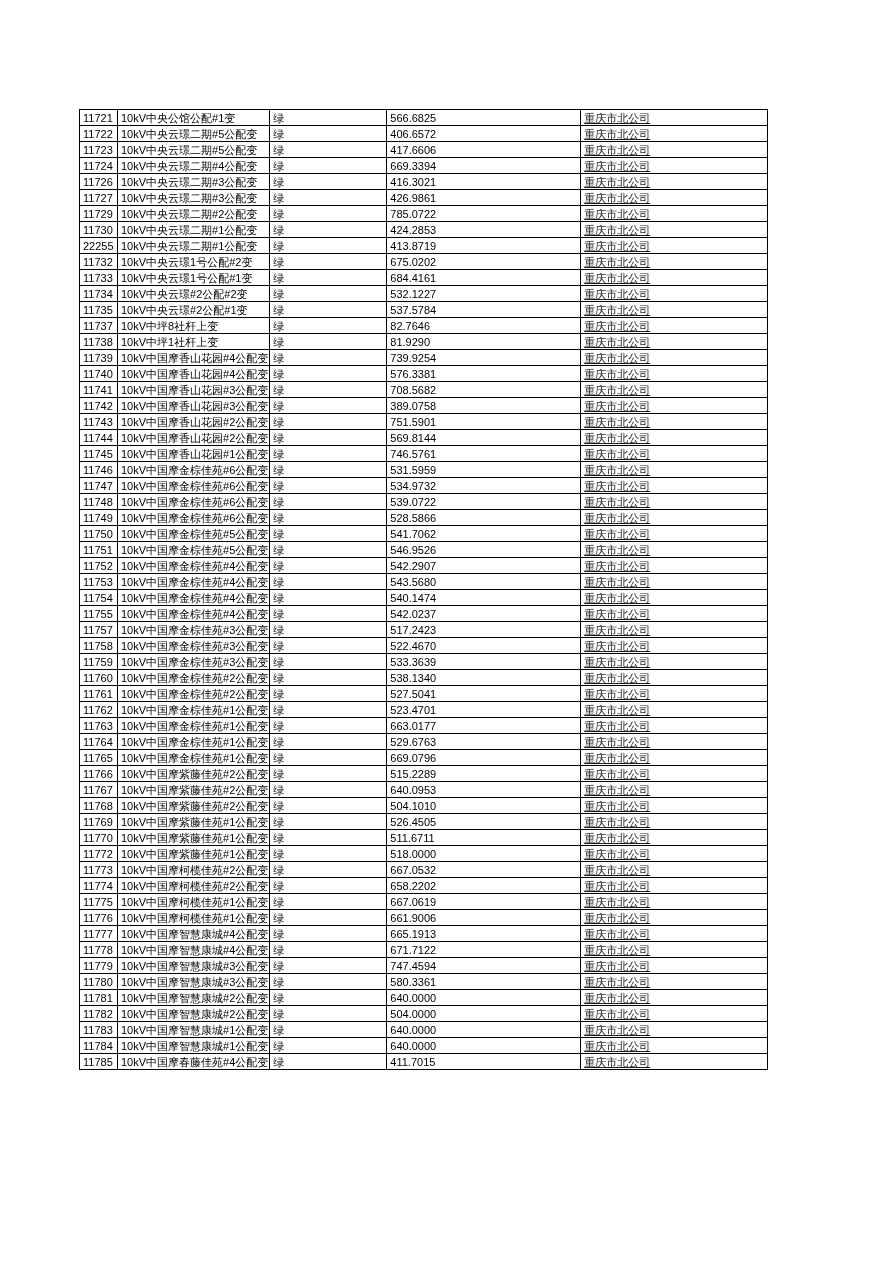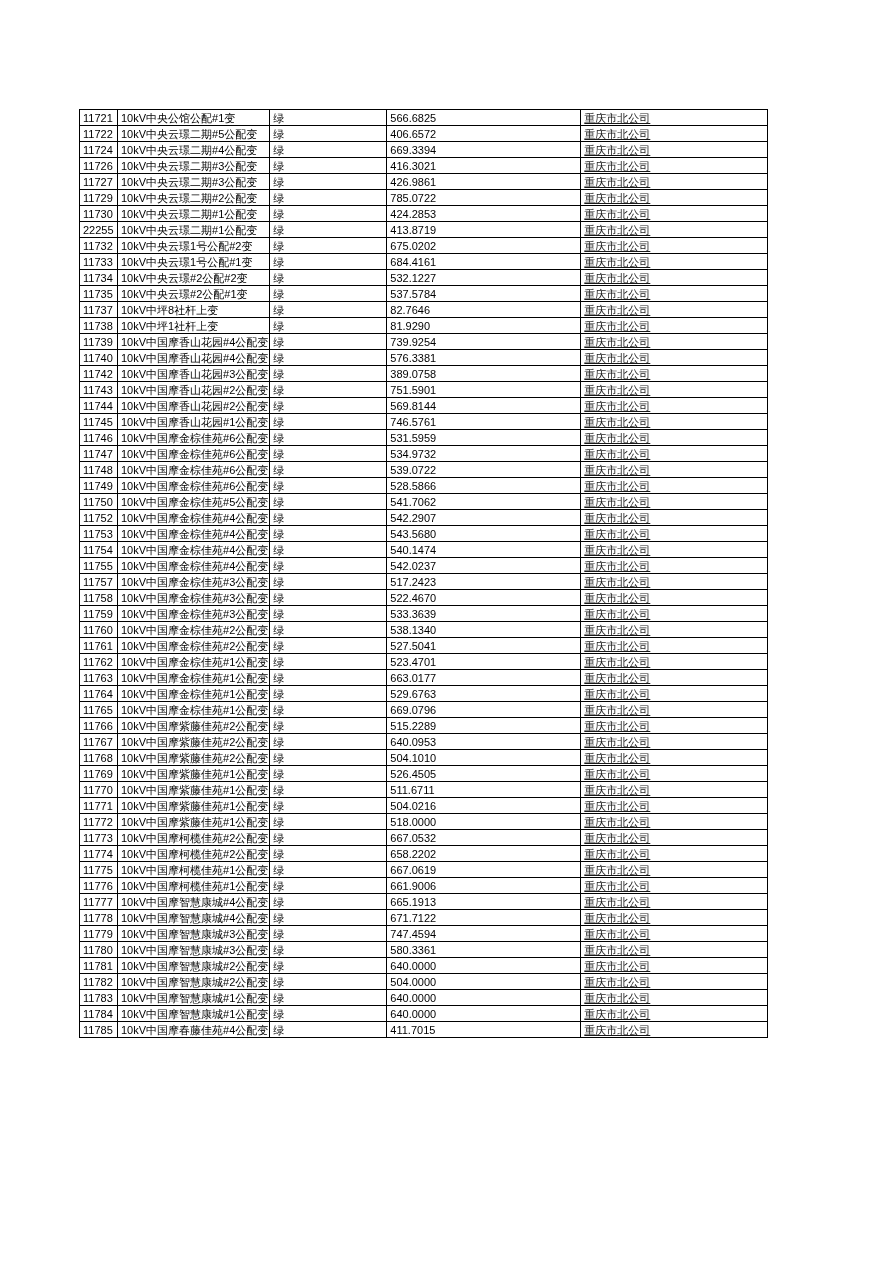--- a/index.html
+++ b/index.html
@@ -63,20 +63,29 @@
   <tr>
     <td class="c-id">11722</td>
     <td class="c-name">10kV中央云璟二期#5公配变</td>
     <td class="c-status">绿</td>
     <td class="c-value">406.6572</td>
     <td class="c-company">
       <span class="company-link">重庆市北公司</span>
     </td>
   </tr>
 
+  <tr>
+    <td class="c-id">11723</td>
+    <td class="c-name">10kV中央云璟二期#5公配变</td>
+    <td class="c-status">绿</td>
+    <td class="c-value">417.6606</td>
+    <td class="c-company">
+      <span class="company-link">重庆市北公司</span>
+    </td>
+  </tr>
 
   <tr>
     <td class="c-id">11724</td>
     <td class="c-name">10kV中央云璟二期#4公配变</td>
     <td class="c-status">绿</td>
     <td class="c-value">669.3394</td>
     <td class="c-company">
       <span class="company-link">重庆市北公司</span>
     </td>
   </tr>
@@ -207,20 +216,29 @@
   <tr>
     <td class="c-id">11740</td>
     <td class="c-name">10kV中国摩香山花园#4公配变</td>
     <td class="c-status">绿</td>
     <td class="c-value">576.3381</td>
     <td class="c-company">
       <span class="company-link">重庆市北公司</span>
     </td>
   </tr>
 
+  <tr>
+    <td class="c-id">11741</td>
+    <td class="c-name">10kV中国摩香山花园#3公配变</td>
+    <td class="c-status">绿</td>
+    <td class="c-value">708.5682</td>
+    <td class="c-company">
+      <span class="company-link">重庆市北公司</span>
+    </td>
+  </tr>
 
   <tr>
     <td class="c-id">11742</td>
     <td class="c-name">10kV中国摩香山花园#3公配变</td>
     <td class="c-status">绿</td>
     <td class="c-value">389.0758</td>
     <td class="c-company">
       <span class="company-link">重庆市北公司</span>
     </td>
   </tr>
@@ -298,20 +316,29 @@
   <tr>
     <td class="c-id">11750</td>
     <td class="c-name">10kV中国摩金棕佳苑#5公配变</td>
     <td class="c-status">绿</td>
     <td class="c-value">541.7062</td>
     <td class="c-company">
       <span class="company-link">重庆市北公司</span>
     </td>
   </tr>
 
+  <tr>
+    <td class="c-id">11751</td>
+    <td class="c-name">10kV中国摩金棕佳苑#5公配变</td>
+    <td class="c-status">绿</td>
+    <td class="c-value">546.9526</td>
+    <td class="c-company">
+      <span class="company-link">重庆市北公司</span>
+    </td>
+  </tr>
 
   <tr>
     <td class="c-id">11752</td>
     <td class="c-name">10kV中国摩金棕佳苑#4公配变</td>
     <td class="c-status">绿</td>
     <td class="c-value">542.2907</td>
     <td class="c-company">
       <span class="company-link">重庆市北公司</span>
     </td>
   </tr>
@@ -480,29 +507,20 @@
   <tr>
     <td class="c-id">11770</td>
     <td class="c-name">10kV中国摩紫藤佳苑#1公配变</td>
     <td class="c-status">绿</td>
     <td class="c-value">511.6711</td>
     <td class="c-company">
       <span class="company-link">重庆市北公司</span>
     </td>
   </tr>
 
-  <tr>
-    <td class="c-id">11771</td>
-    <td class="c-name">10kV中国摩紫藤佳苑#1公配变</td>
-    <td class="c-status">绿</td>
-    <td class="c-value">504.0216</td>
-    <td class="c-company">
-      <span class="company-link">重庆市北公司</span>
-    </td>
-  </tr>
 
   <tr>
     <td class="c-id">11772</td>
     <td class="c-name">10kV中国摩紫藤佳苑#1公配变</td>
     <td class="c-status">绿</td>
     <td class="c-value">518.0000</td>
     <td class="c-company">
       <span class="company-link">重庆市北公司</span>
     </td>
   </tr>

